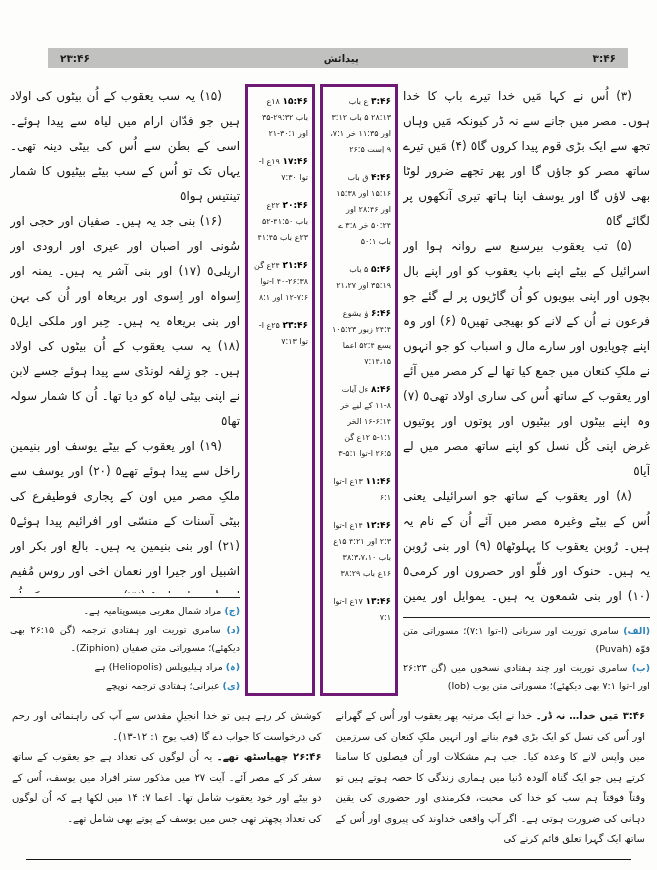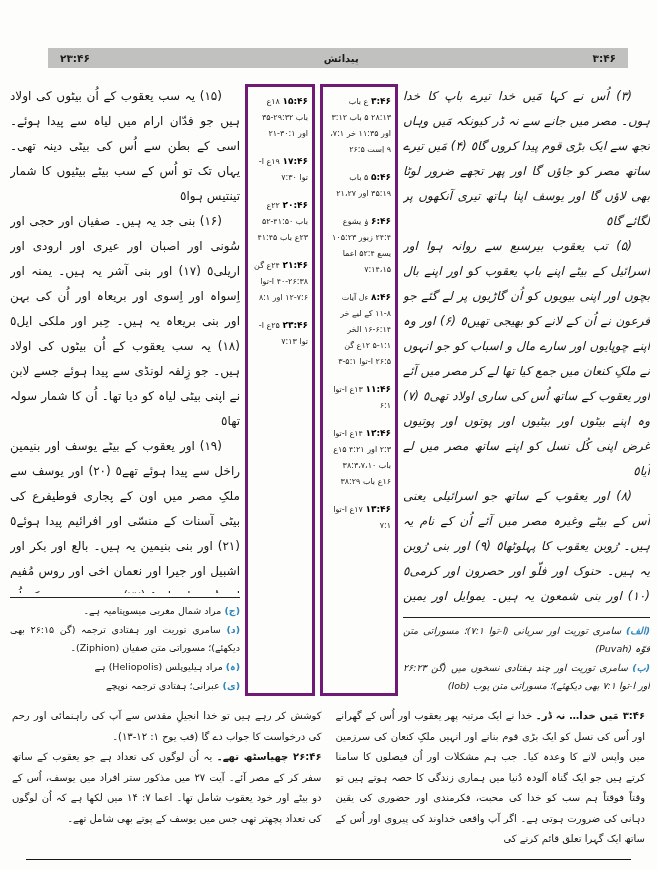--- a/index.html
+++ b/index.html
@@ -11,21 +11,21 @@
   
   .hdr{
     margin:48px 29px 0 48px;height:20px;background:#c1c1c0;
     display:flex;align-items:center;justify-content:space-between;
     padding:0 12px;box-sizing:border-box;font-size:10.5px;font-weight:bold;color:#1c1c1c;
   }
   .hdr .title{font-size:10px;}
   
   .main{display:flex;gap:5px;margin-top:16px;padding:0 7px 0 10px;height:612px;box-sizing:border-box;}
   .tcol{display:flex;flex-direction:column;overflow:hidden;}
-  .tcol.right{width:247px;font-style:italic;}
+  .tcol.right{width:247px;}
   .tcol.left{width:230px;}
   .vt{flex:1;overflow:hidden;font-size:12px;line-height:25px;text-align:justify;}
   .vt p{margin:0;}
   .vt p.ind{text-indent:18px;}
   .fns{border-top:1px solid #222;margin-top:4px;padding-top:4px;font-size:9.5px;line-height:18px;text-align:justify;overflow:hidden;}
   .fns .fnm{color:#2f86bb;font-weight:bold;}
   .fns p{margin:0 0 1px;}
   
   .refbox{
     border:3px solid #701a75;box-sizing:border-box;height:100%;
@@ -69,20 +69,21 @@
         </p>
         <p>
           <span class="fnm">(ب)</span>
           <span>سامری توریت اور چند ہفتادی نسخوں میں (گن ۲۶:۲۳ اور ا-توا ۷:۱ بھی دیکھئے)؛ مسوراتی متن یوب (Iob)</span>
         </p>
       </div>
     </div>
 
     <div class="refbox a">
       <div class="re"><b>۳:۴۶</b> <span>ع باب ۲۸:۱۳ ۵ باب ۳:۱۲ اور ۱۱:۳۵ خر ۷:۱، ۹ اِست ۲۶:۵</span></div>
+      <div class="re"><b>۴:۴۶</b> <span>ق باب ۱۵:۱۶ اور ۱۵:۳۸ اور ۲۸:۴۶ اور ۵۰:۲۴ خر ۳:۸ ے باب ۵۰:۱</span></div>
       <div class="re"><b>۵:۴۶</b> <span>۵ باب ۳۵:۱۹ اور ۲۱،۲۷</span></div>
       <div class="re"><b>۶:۴۶</b> <span>ۏ یشوع ۲۴:۴ زبور ۱۰۵:۲۳ یسع ۵۲:۴ اعما ۷:۱۴،۱۵</span></div>
       <div class="re"><b>۸:۴۶</b> <span>ءل آیات ۸-۱۱ کے لیے خر ۶:۱۴-۱۶ الخر ۱:۱-۵ ۱۲ع گن ۲۶:۵ ا-توا ۵:۱-۳</span></div>
       <div class="re"><b>۱۱:۴۶</b> <span>۱۳ع ا-توا ۶:۱</span></div>
       <div class="re"><b>۱۲:۴۶</b> <span>۱۴ع ا-توا ۲:۳ اور ۴:۲۱ ۱۵ع باب ۳۸:۳،۷،۱۰ ۱۶ع باب ۳۸:۲۹</span></div>
       <div class="re"><b>۱۳:۴۶</b> <span>۱۷ع ا-توا ۷:۱</span></div>
     </div>
 
     <div class="refbox b">
       <div class="re"><b>۱۵:۴۶</b> <span>۱۸ع باب ۲۹:۳۲-۳۵ اور ۳۰:۱-۲۱</span></div>

